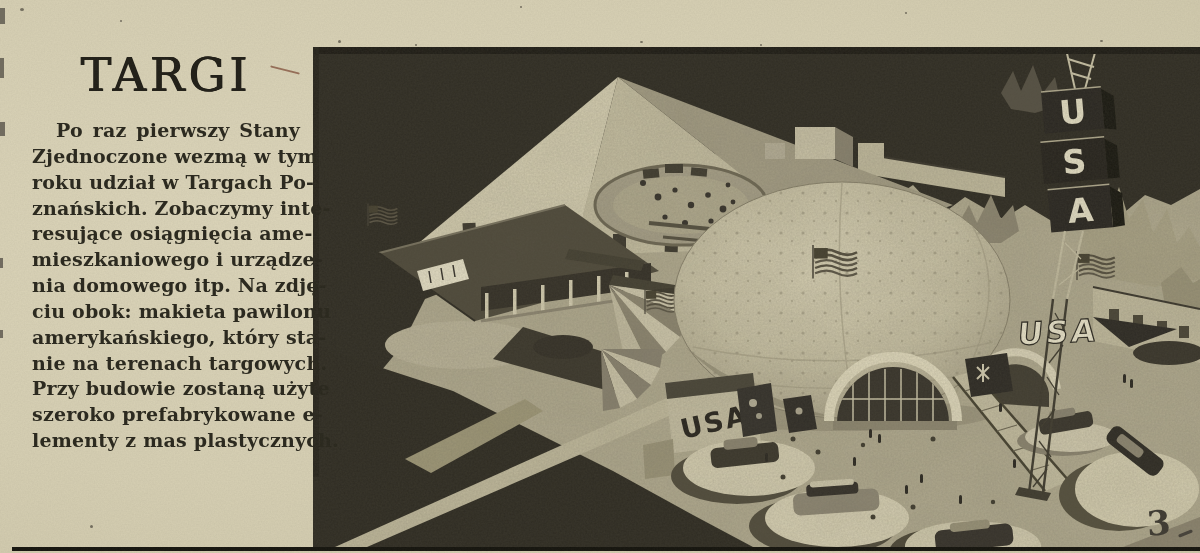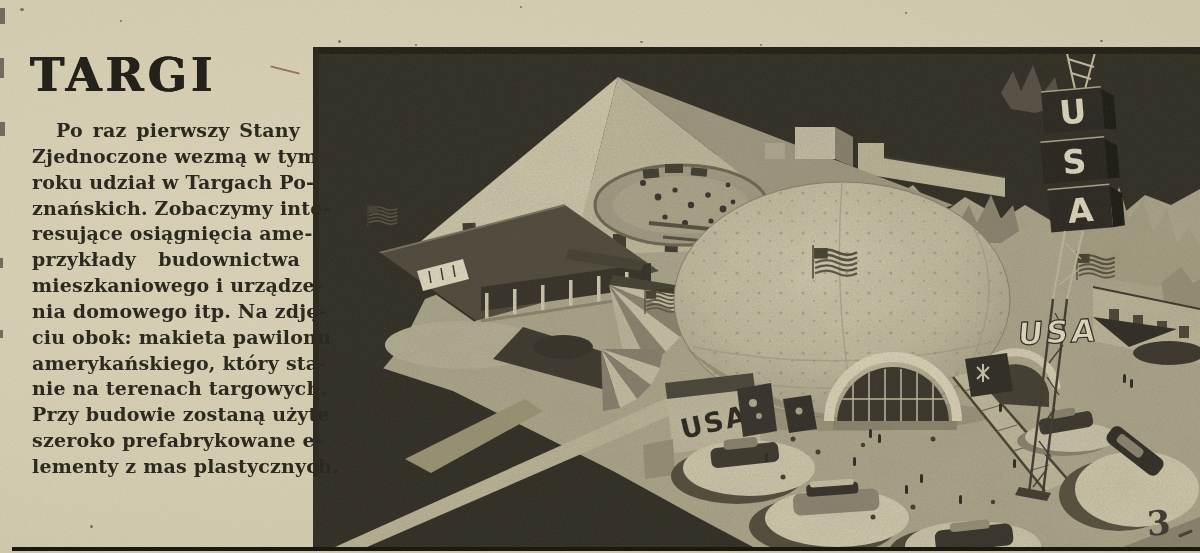--- a/index.html
+++ b/index.html
@@ -7,21 +7,21 @@
   .page{
     position:relative;width:1200px;height:553px;overflow:hidden;
     background:#d7d0b4;
     background-image:radial-gradient(ellipse at 28% 40%, #ddd6bb 0%, #d7d0b4 55%, #cfc8ab 100%);
     font-family:"DejaVu Serif", serif;
   }
   
   .column{position:absolute;left:30px;top:0;width:272px;z-index:10;}
   .headline{
     margin:0;position:absolute;top:52px;left:0;width:100%;
-    font-weight:700;font-size:46px;line-height:1;
+    text-align:center;font-weight:400;font-size:46px;line-height:1;
     letter-spacing:4px;color:#201e17;
     text-shadow:0.7px 0 0 #201e17, -0.4px 0 0 #201e17;
     font-family:"DejaVu Serif",serif;
   }
   .para{
     position:absolute;top:118px;left:2px;width:268px;
     font-weight:700;font-size:19px;line-height:25.85px;color:#29271d;
     letter-spacing:0.2px;
   }
   .line{text-align:justify;text-align-last:justify;height:25.85px;white-space:nowrap;}
@@ -69,21 +69,20 @@
   <div class="hairline"></div>
 
   <div class="column">
     <h1 class="headline">TARGI</h1>
     <div class="para">
       <div class="line first">Po raz pierwszy Stany</div>
       <div class="line">Zjednoczone wezmą w tym</div>
       <div class="line">roku udział w Targach Po-</div>
       <div class="line">znańskich. Zobaczymy inte-</div>
       <div class="line">resujące osiągnięcia ame-</div>
-      <div class="line">przykłady budownictwa</div>
       <div class="line">mieszkaniowego i urządze-</div>
       <div class="line">nia domowego itp. Na zdję-</div>
       <div class="line">ciu obok: makieta pawilonu</div>
       <div class="line">amerykańskiego, który sta-</div>
       <div class="line">nie na terenach targowych.</div>
       <div class="line">Przy budowie zostaną użyte</div>
       <div class="line">szeroko prefabrykowane e-</div>
       <div class="line">lementy z mas plastycznych.</div>
     </div>
   </div>

